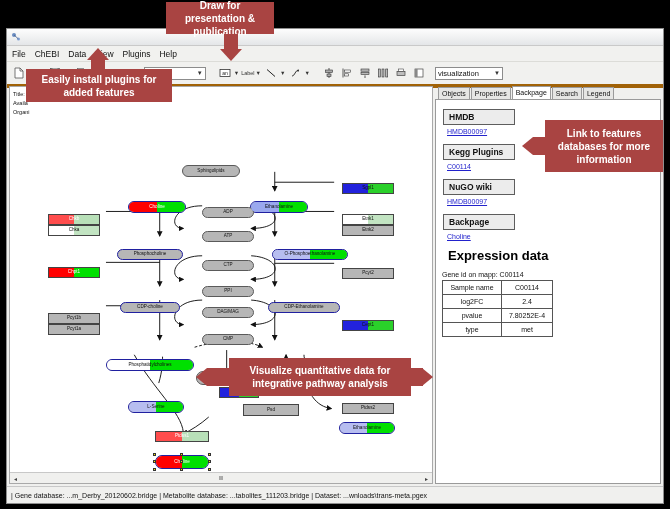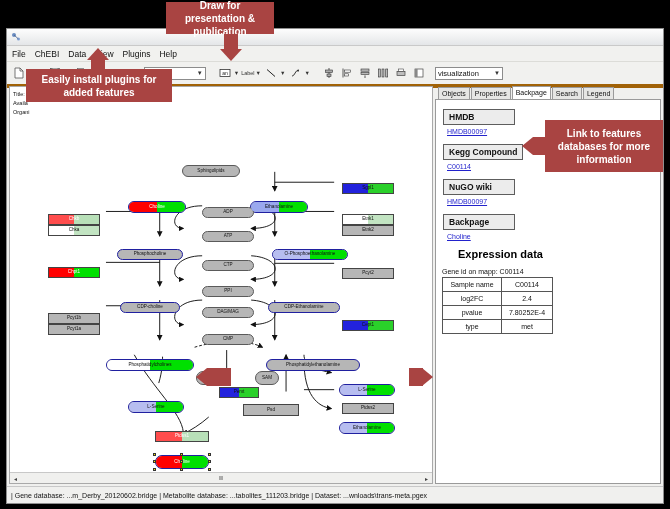--- a/index.html
+++ b/index.html
@@ -52,21 +52,21 @@
   #tabstrip{display:flex;align-items:flex-end;height:13px;padding-left:3px;gap:1px;}
   .tab{font-size:7px;color:#111;border:1px solid #9a9a9a;border-bottom:none;
        background:#e6e6e4;padding:1px 3px 1px;box-sizing:border-box;line-height:9px;}
   .tab.active{background:#fff;font-weight:normal;padding-bottom:2px;}
   #tabbody{flex:1;background:#fff;border:1px solid #9a9a9a;overflow:hidden;position:relative;}
   .dbsec{margin:6px 0 0 7px;}
   .dbhead{display:inline-block;min-width:72px;border:1px solid #5d5d5d;background:#ececec;
           font-size:8.5px;font-weight:bold;color:#111;padding:2px 5px;box-sizing:border-box;}
   .dblink{font-size:7px;color:#2222cc;text-decoration:underline;margin:3px 0 0 4px;display:block;}
   .dbplain{font-size:7px;color:#111;margin:3px 0 0 4px;display:block;}
-  .exprhead{font-size:11px;font-weight:bold;color:#000;margin:8px 0 0 22px;}
+  .exprhead{font-size:13px;font-weight:bold;color:#000;margin:8px 0 0 12px;}
   .geneid{font-size:7px;color:#111;margin:8px 0 2px 6px;}
   table.expr{margin-left:6px;border-collapse:collapse;}
   table.expr td{border:1px solid #555;font-size:7px;color:#111;text-align:center;
                 padding:2px 3px;height:9px;}
   table.expr td.k{width:52px;}
   table.expr td.v{width:44px;}
 
   
   #statusbar{position:absolute;left:0;right:0;bottom:0;height:16px;background:#f0f0ee;
              border-top:1px solid #c8c8c8;display:flex;align-items:center;}
@@ -481,21 +481,21 @@
 
         <div id="tabbody">
 
 
           <div class="dbsec">
             <div class="dbhead">HMDB</div>
             <a class="dblink" href="#">HMDB00097</a>
           </div>
 
           <div class="dbsec">
-            <div class="dbhead">Kegg Compound</div>
+            <div class="dbhead">Kegg Plugins</div>
             <a class="dblink" href="#">C00114</a>
           </div>
 
 
           <div class="dbsec">
             <div class="dbhead">NuGO wiki</div>
             <a class="dblink" href="#">HMDB00097</a>
           </div>
 
           <div class="dbsec">
@@ -541,19 +541,20 @@
   <div class="arrowdown" style="left:220px;top:49px;"></div>
 
   <div class="callout" style="left:26px;top:69px;width:146px;height:33px;">Easily install plugins for added features</div>
   <div class="arrowstem" style="left:91px;top:60px;width:14px;height:12px;"></div>
   <div class="arrowup" style="left:87px;top:48px;"></div>
 
   <div class="callout" style="left:545px;top:120px;width:118px;height:52px;">Link  to features databases  for more information</div>
   <div class="arrowstem" style="left:533px;top:137px;width:14px;height:18px;"></div>
   <div class="arrowleft" style="left:522px;top:137px;"></div>
 
+  <div class="callout" style="left:229px;top:358px;width:182px;height:38px;">Visualize quantitative data  for integrative pathway analysis</div>
   <div class="arrowstem" style="left:207px;top:368px;width:24px;height:18px;"></div>
   <div class="arrowleft" style="left:196px;top:368px;"></div>
   <div class="arrowstem" style="left:409px;top:368px;width:14px;height:18px;"></div>
   <div class="arrowright" style="left:422px;top:368px;"></div>
 
 
 </div>
 
 </body></html>

